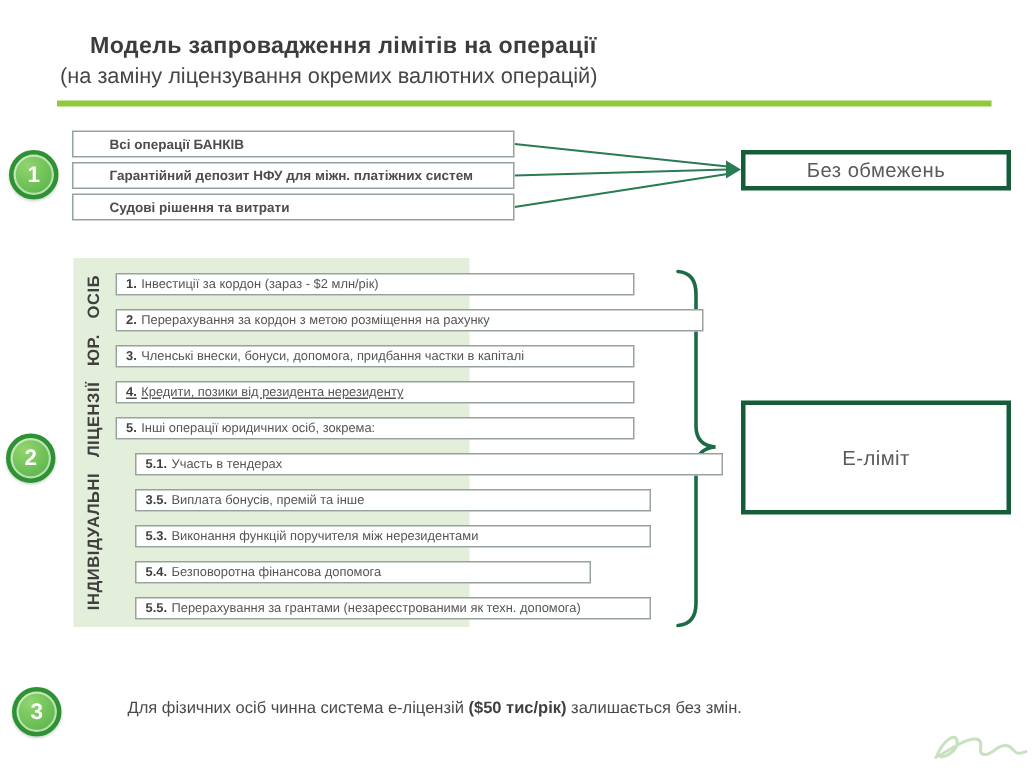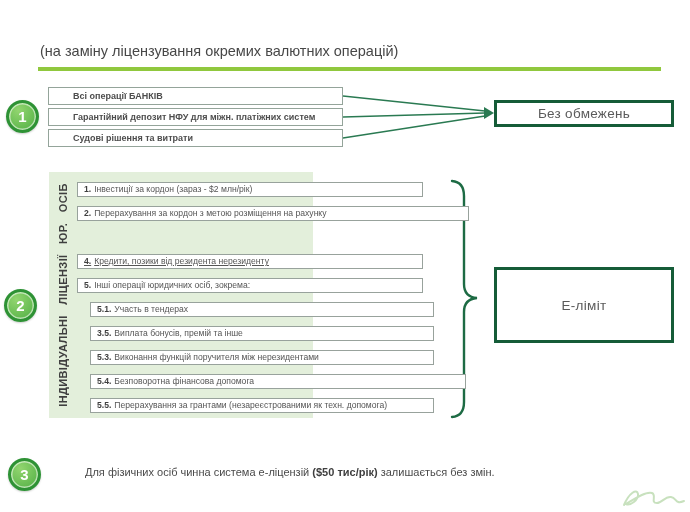--- a/index.html
+++ b/index.html
@@ -41,20 +41,21 @@
   
   .s3text{position:absolute;left:85px;top:466px;font-size:11px;color:#4a4a4a;white-space:nowrap;}
   .s3text b{color:#3f3f3f;text-align:center;}
   .flourish{position:absolute;left:0;top:0;z-index:1;opacity:.55;}
 </style>
 </head>
 <body>
 
 <div id="stage">
 
+  <div class="title">Модель запровадження лімітів на операції</div>
   <div class="subtitle">(на заміну ліцензування окремих валютних операцій)</div>
   <div class="rule"></div>
 
   <svg id="overlay" width="690" height="512">
     <line x1="343" y1="96" x2="485" y2="111" stroke="#2a7a52" stroke-width="1.4"></line>
     <line x1="343" y1="117" x2="485" y2="113" stroke="#2a7a52" stroke-width="1.4"></line>
     <line x1="343" y1="138" x2="485" y2="116" stroke="#2a7a52" stroke-width="1.4"></line>
     <polygon points="484,107 494,113 484,119" fill="#2a7a52"></polygon>
     <path d="M452,181 Q464,182 464,196 L464,284 Q464,297 477,298 Q464,299 464,312 L464,402 Q464,416 452,417" fill="none" stroke="#1d6b44" stroke-width="2.4" stroke-linecap="round"></path>
   </svg>
@@ -70,36 +71,39 @@
   <div class="vlabel">
     <span>ІНДИВІДУАЛЬНІ ЛІЦЕНЗІЇ ЮР. ОСІБ</span>
   </div>
 
   <div class="s2box" style="left:77px;top:182px;width:346px;">
     <span class="num">1.</span><span>Інвестиції за кордон  (зараз - $2 млн/рік)</span>
   </div>
   <div class="s2box" style="left:77px;top:206px;width:392px;">
     <span class="num">2.</span><span>Перерахування за кордон з метою розміщення на рахунку</span>
   </div>
+  <div class="s2box" style="left:77px;top:230px;width:346px;">
+    <span class="num">3.</span><span>Членські внески, бонуси, допомога, придбання частки в капіталі</span>
+  </div>
   <div class="s2box" style="left:77px;top:254px;width:346px;text-decoration:underline;">
     <span class="num">4.</span><span>Кредити, позики від резидента нерезиденту</span>
   </div>
   <div class="s2box" style="left:77px;top:278px;width:346px;">
     <span class="num">5.</span><span>Інші операції юридичних осіб, зокрема:</span>
   </div>
-  <div class="s2box" style="left:90px;top:302px;width:344px;">
+  <div class="s2box" style="left:90px;top:302px;width:392px;">
     <span class="num">5.1.</span><span>Участь в тендерах</span>
   </div>
   <div class="s2box" style="left:90px;top:326px;width:344px;">
     <span class="num">3.5.</span><span>Виплата бонусів, премій та інше</span>
   </div>
   <div class="s2box" style="left:90px;top:350px;width:344px;">
     <span class="num">5.3.</span><span>Виконання функцій поручителя між нерезидентами</span>
   </div>
-  <div class="s2box" style="left:90px;top:374px;width:376px;">
+  <div class="s2box" style="left:90px;top:374px;width:304px;">
     <span class="num">5.4.</span><span>Безповоротна фінансова допомога</span>
   </div>
   <div class="s2box" style="left:90px;top:398px;width:344px;">
     <span class="num">5.5.</span><span>Перерахування за грантами (незареєстрованими як техн. допомога)</span>
   </div>
 
   <div class="resultbox" style="top:267px;height:76px;">Е-ліміт</div>
 
   <div class="badge" style="left:8px;top:458px;">3</div>
   <div class="s3text">

